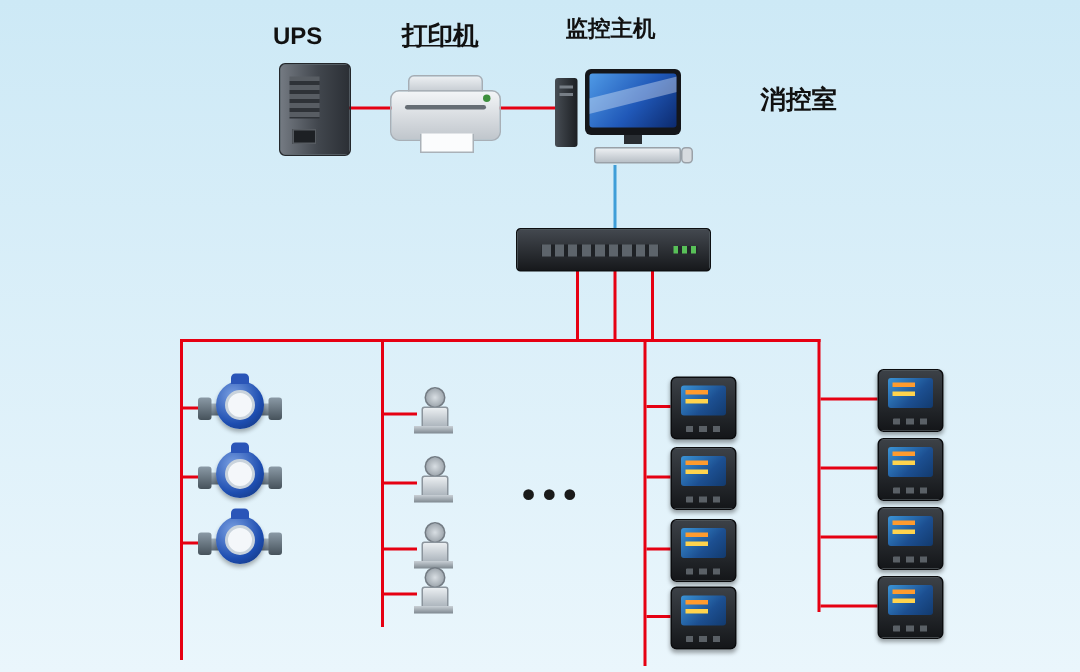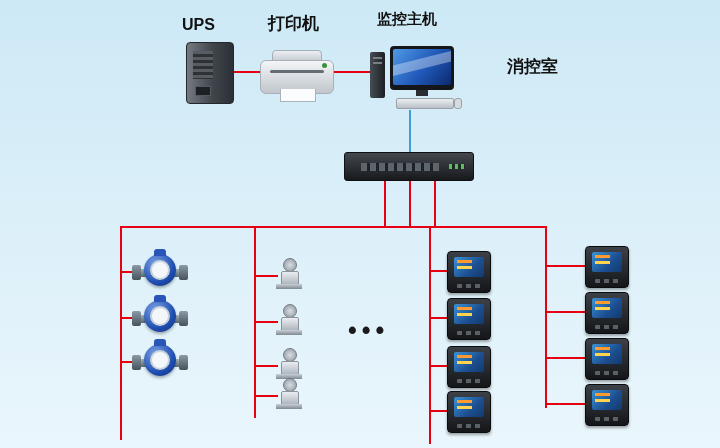--- a/index.html
+++ b/index.html
@@ -3,21 +3,21 @@
 <meta charset="utf-8">
 <style>
   html,body{margin:0;padding:0;}
   .stage{
     position:relative;width:720px;height:448px;overflow:hidden;
     background:linear-gradient(180deg,var(--bg-top,#cde9f6) 0%,var(--bg-bottom,#eaf6fc) 100%);
     font-family:"Liberation Sans","DejaVu Sans",sans-serif;
   }
   .label{position:absolute;color:#111;font-weight:600;white-space:nowrap;}
   .lbl-ups{left:182px;top:16px;font-size:16px;}
-  .lbl-printer{left:268px;top:12px;font-size:17px;}
+  .lbl-printer{left:268px;top:12px;font-size:17px;text-decoration:underline;}
   .lbl-host{left:377px;top:10px;font-size:15px;}
   .lbl-room{left:507px;top:55px;font-size:17px;}
   .dots{position:absolute;left:348px;top:316px;font-size:25px;font-weight:700;color:#1a1a1a;letter-spacing:5px;}
 
   
   .hline,.vline{position:absolute;background:var(--line-red,#e60012);}
   .hline{height:2px;}
   .vline{width:2px;}
   .blue{background:var(--line-blue,#3f9ed8);}
 

